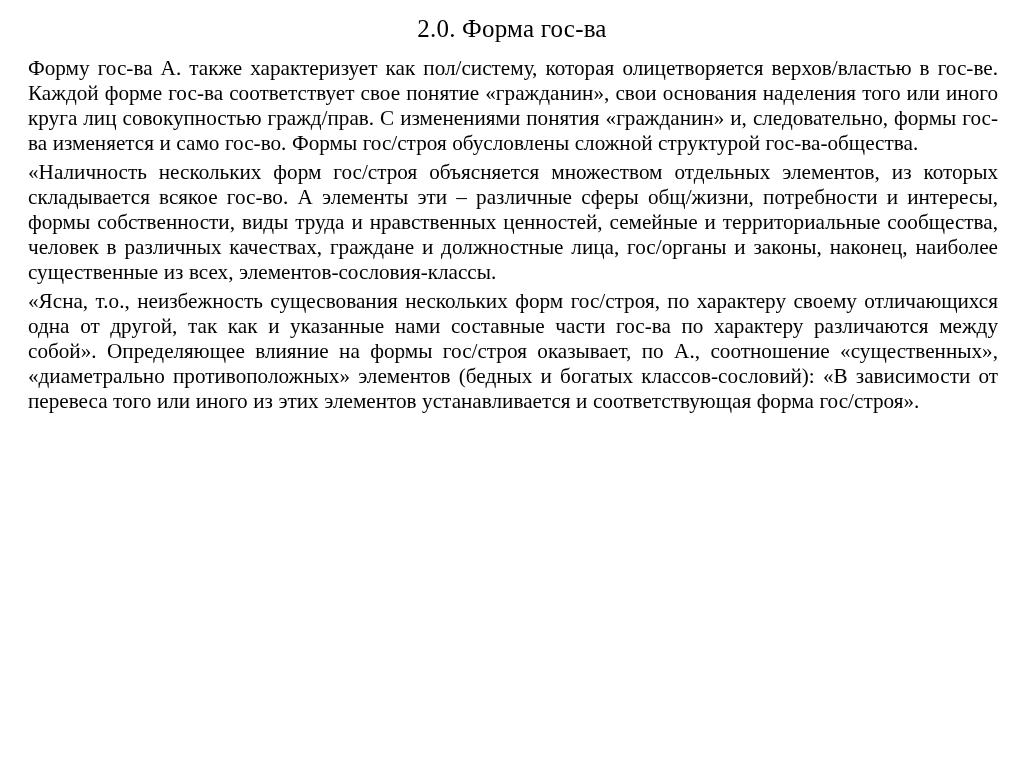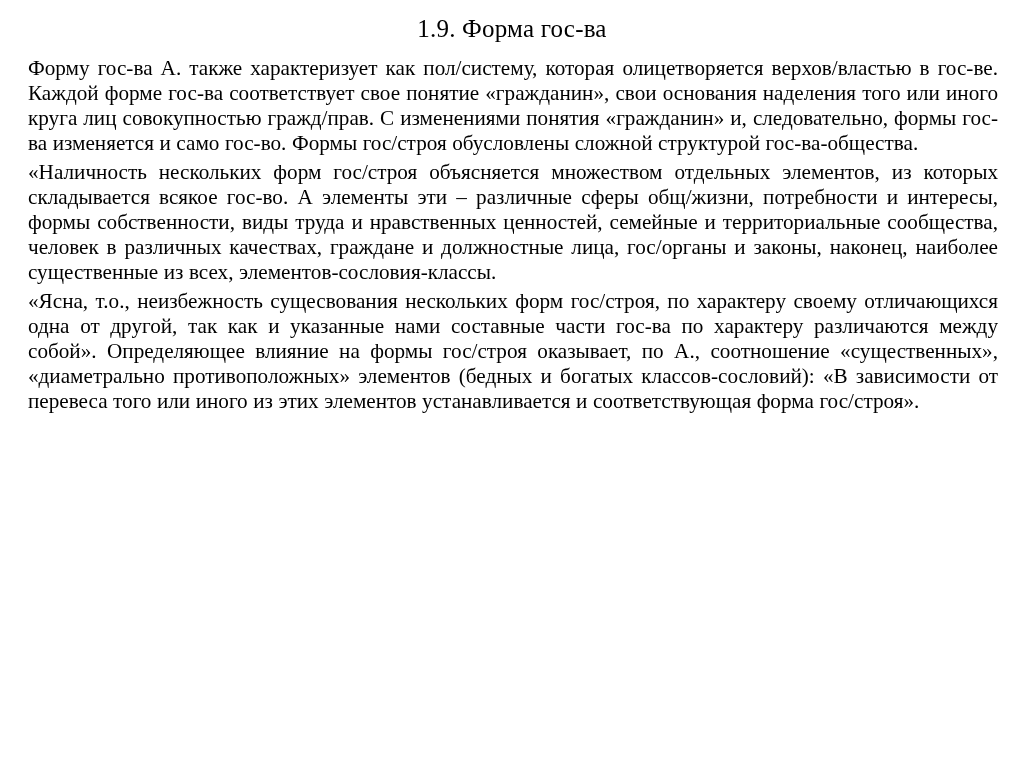--- a/index.html
+++ b/index.html
@@ -48,21 +48,21 @@
   .para:last-child {
     margin-bottom: 2px;
   }
   
 </style>
 </head>
 <body>
 
 <div class="page">
 
-  <h1 class="page-title">1.9. Форма гос-ва</h1>
+  <h1 class="page-title">2.0. Форма гос-ва</h1>
 
   <div class="body-block">
     <p class="para">Форму гос-ва А. также характеризует как пол/систему, которая олицетворяется верхов/властью в гос-ве. Каждой форме гос-ва соответствует свое понятие «гражданин», свои основания наделения того или иного круга лиц совокупностью гражд/прав. С изменениями понятия «гражданин» и, следовательно, формы гос-ва изменяется и само гос-во. Формы гос/строя обусловлены сложной структурой гос-ва-общества.</p>
     <p class="para">«Наличность нескольких форм гос/строя объясняется множеством отдельных элементов, из которых складывается всякое гос-во. А элементы эти – различные сферы общ/жизни, потребности и интересы, формы собственности, виды труда и нравственных ценностей, семейные и территориальные сообщества, человек в различных качествах, граждане и должностные лица, гос/органы и законы, наконец, наиболее существенные из всех, элементов-сословия-классы.</p>
     <p class="para">«Ясна, т.о., неизбежность сущесвования нескольких форм гос/строя, по характеру своему отличающихся одна от другой, так как и указанные нами составные части гос-ва по характеру различаются между собой». Определяющее влияние на формы гос/строя оказывает, по А., соотношение «существенных», «диаметрально противоположных» элементов (бедных и богатых классов-сословий): «В зависимости от перевеса того или иного из этих элементов устанавливается и соответствующая форма гос/строя».</p>
   </div>
 
 </div>
 
 </body></html>

